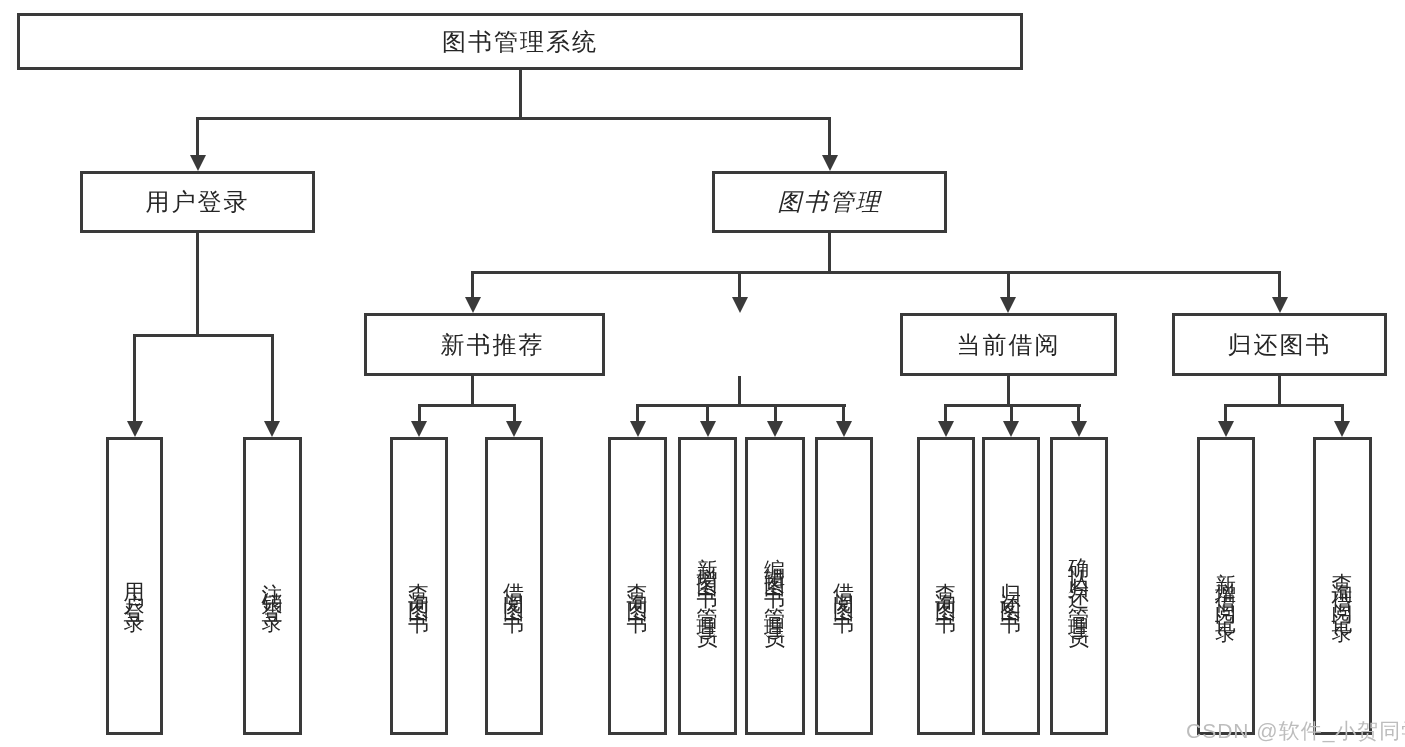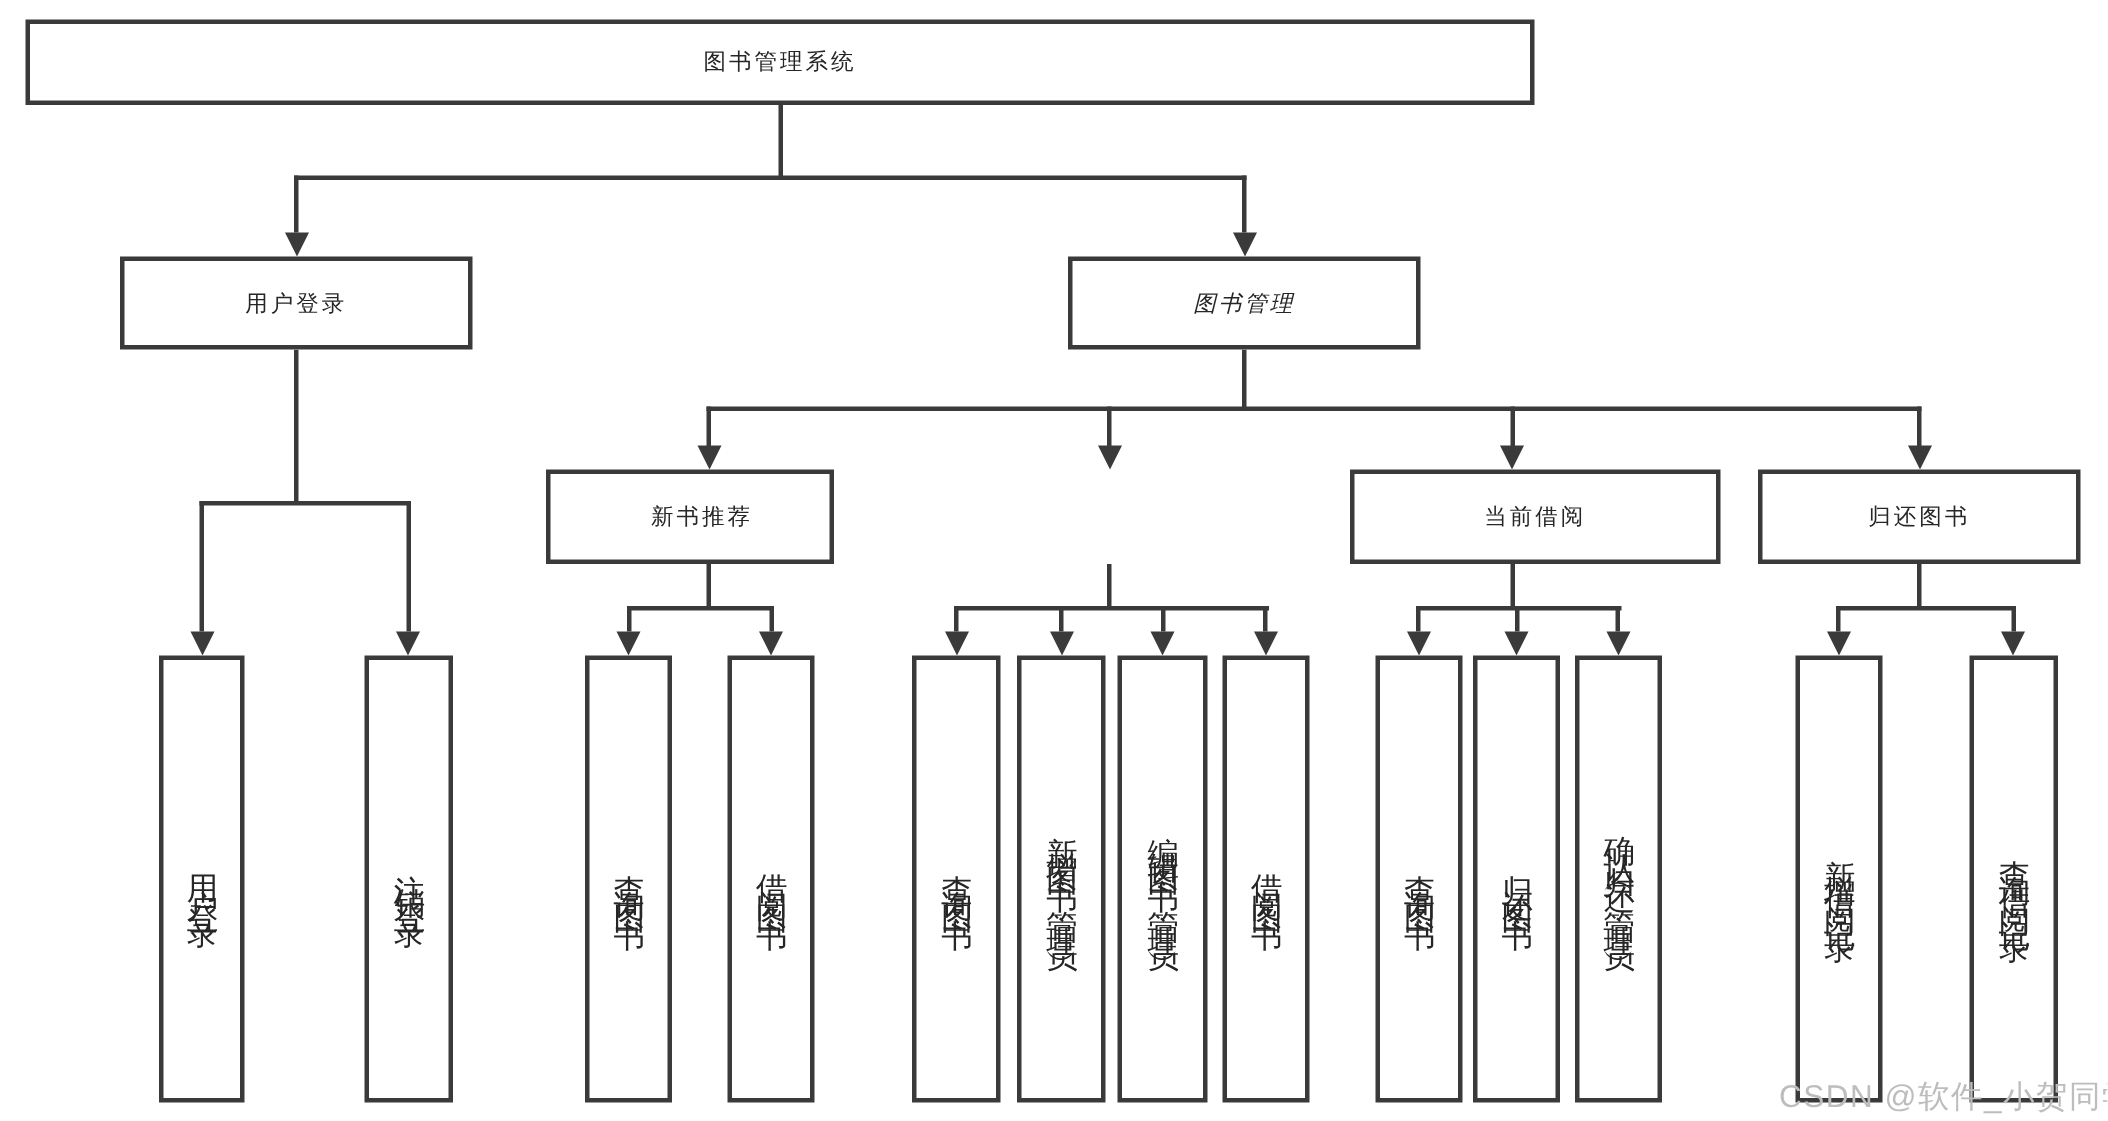--- a/index.html
+++ b/index.html
@@ -12,21 +12,21 @@
     overflow: hidden;
   }
   .node {
     position: absolute;
     background: #ffffff;
     border: 3px solid #3a3a3a;
     box-sizing: border-box;
     display: flex;
     align-items: center;
     justify-content: center;
-    font-size: 15px;
+    font-size: 24px;
     color: #262626;
     letter-spacing: 2px;
     z-index: 2;
   }
   .vnode {
     position: absolute;
     background: #ffffff;
     border: 3px solid #3a3a3a;
     box-sizing: border-box;
     display: flex;
@@ -101,24 +101,24 @@
   <div class="hline" style="left:471px; top:271px; width:810px; height:3px;"></div>
   <div class="vline" style="left:471px; top:271px; width:3px; height:28px;"></div>
   <div class="arrow" style="left:465px; top:297px;"></div>
   <div class="vline" style="left:738px; top:271px; width:3px; height:28px;"></div>
   <div class="arrow" style="left:732px; top:297px;"></div>
   <div class="vline" style="left:1007px; top:271px; width:3px; height:28px;"></div>
   <div class="arrow" style="left:1000px; top:297px;"></div>
   <div class="vline" style="left:1278px; top:271px; width:3px; height:28px;"></div>
   <div class="arrow" style="left:1272px; top:297px;"></div>
 
-  <div class="node" style="left:364px; top:313px; width:192px; height:63px;padding-left:16px;">
+  <div class="node" style="left:364px; top:313px; width:241px; height:63px;padding-left:16px;">
     <span>新书推荐</span>
   </div>
-  <div class="node" style="left:900px; top:313px; width:247px; height:63px;">
+  <div class="node" style="left:900px; top:313px; width:217px; height:63px;">
     <span>当前借阅</span>
   </div>
   <div class="node" style="left:1172px; top:313px; width:215px; height:63px;">
     <span>归还图书</span>
   </div>
 
   <div class="vline" style="left:471px; top:376px; width:3px; height:29px;"></div>
   <div class="hline" style="left:418px; top:404px; width:98px; height:3px;"></div>
   <div class="vline" style="left:418px; top:404px; width:3px; height:17px;"></div>
   <div class="arrow" style="left:411px; top:421px;"></div>

